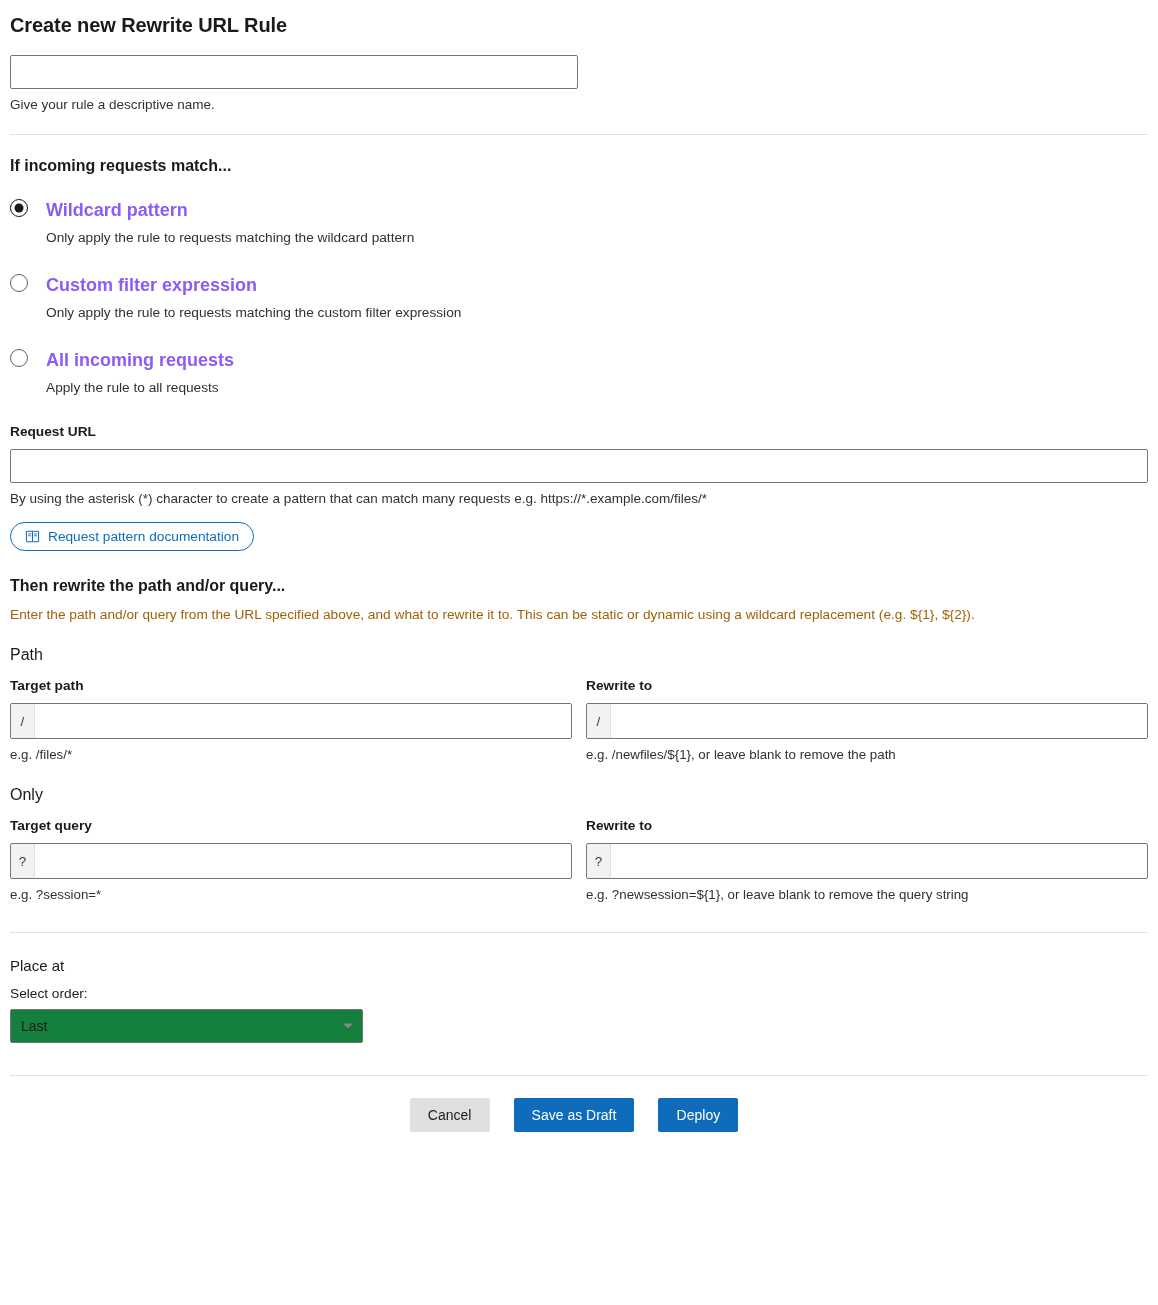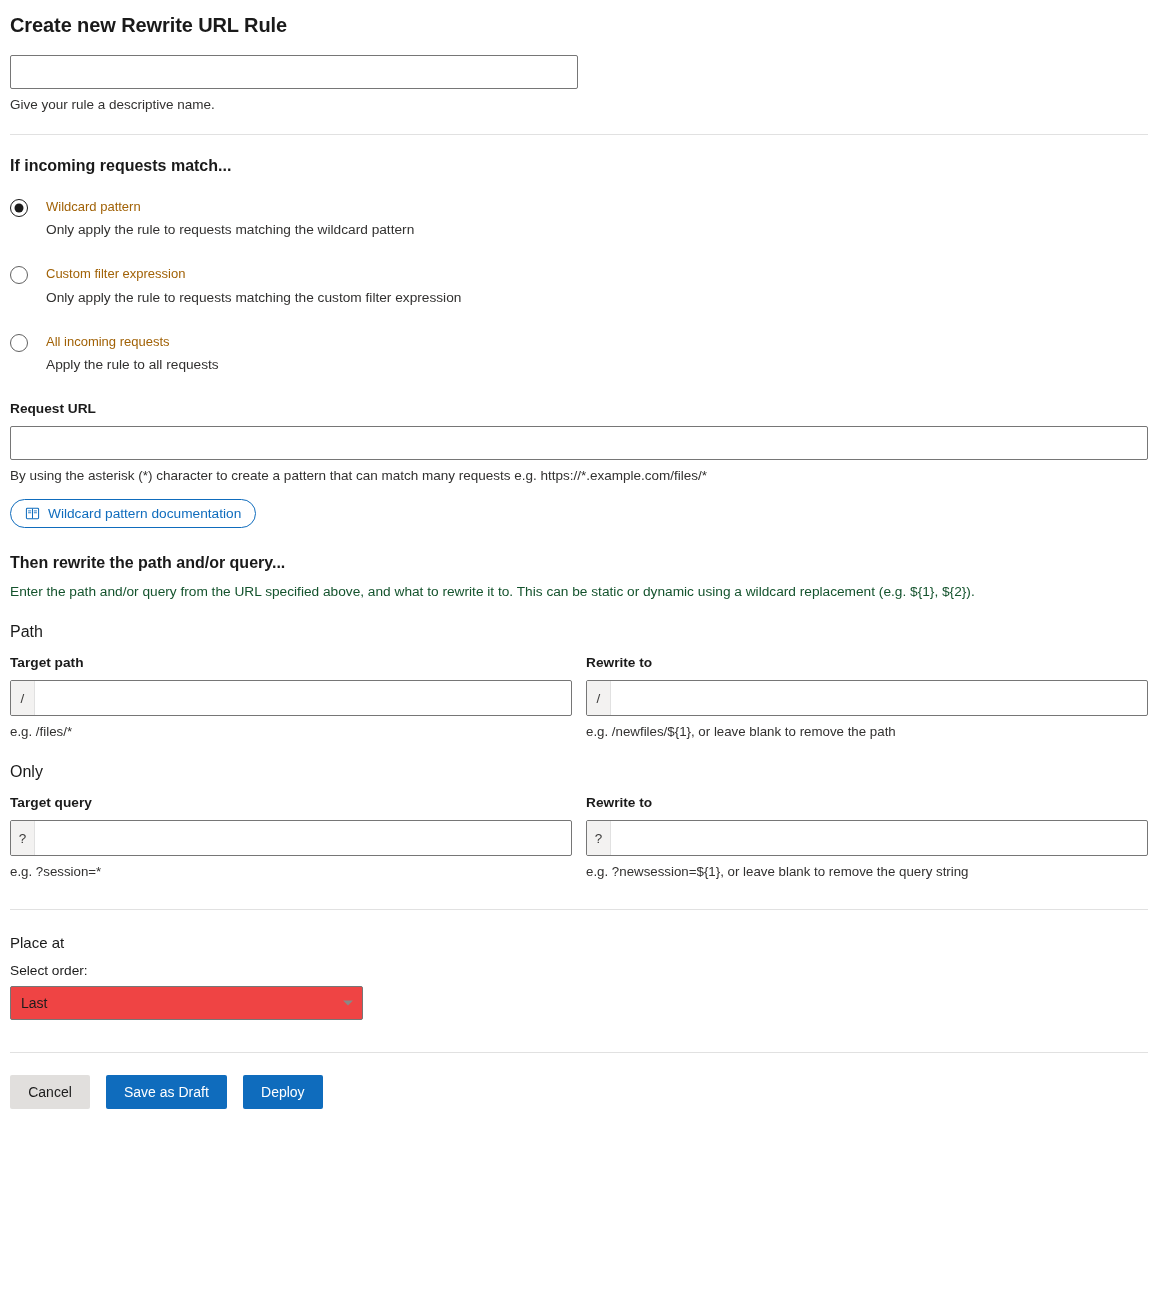--- a/index.html
+++ b/index.html
@@ -89,23 +89,23 @@
     left: 50%;
     top: 50%;
     transform: translate(-50%, -50%);
     width: 9px;
     height: 9px;
     border-radius: 50%;
     background: #1a1a1a;
   }
   .radio-texts { line-height: 1.55; }
   .radio-title {
-    font-size: 13px;
-    font-weight: normal;
-    color: #a16207;
+    font-size: 18px;
+    font-weight: bold;
+    color: #8b5cf6;
     display: block;
   }
   .radio-desc {
     font-size: 13.7px;
     color: #323130;
     display: block;
     margin-top: 2px;
   }
   .bold-label {
     font-size: 13.7px;
@@ -131,21 +131,21 @@
   }
   .book-icon { display: inline-block; width: 15px; height: 15px; }
   .subsection-title {
     font-size: 16px;
     font-weight: bold;
     color: #1a1a1a;
     margin: 26px 0 12px 0;
   }
   .intro-text {
     font-size: 13.7px;
-    color: #14532d;
+    color: #a16207;
     margin: 0 0 24px 0;
   }
   .group-title {
     font-size: 16px;
     color: #1a1a1a;
     margin: 0 0 14px 0;
     font-weight: normal;
   }
   .two-col {
     display: flex;
@@ -202,21 +202,21 @@
   .select-wrap {
     position: relative;
     width: 353px;
     height: 34px;
   }
   .select-box {
     width: 100%;
     height: 34px;
     border: 1px solid #767676;
     border-radius: 2px;
-    background: #ef4444;
+    background: #15803d;
     display: flex;
     align-items: center;
     padding: 0 10px;
     font-size: 14px;
     color: #1c1c1c;
     cursor: pointer;
   }
   .caret {
     position: absolute;
     right: 10px;
@@ -228,23 +228,23 @@
     border-top: 5px solid #8a8886;
     pointer-events: none;
   }
   .footer-divider {
     border: none;
     border-top: 1px solid #e1e1e1;
     margin: 28px 0 0 0;
   }
   .footer {
     display: flex;
-    justify-content: flex-start;
+    justify-content: center;
     align-items: center;
-    gap: 16px;
+    gap: 24px;
     padding: 22px 10px 18px 0;
   }
   .btn {
     height: 34px;
     min-width: 80px;
     border-radius: 2px;
     border: none;
     font-family: "Liberation Sans", sans-serif;
     font-size: 14px;
     cursor: pointer;
@@ -304,21 +304,21 @@
       <span class="book-icon">
         <svg width="15" height="15" viewBox="0 0 16 16" fill="none" xmlns="http://www.w3.org/2000/svg">
           <rect x="1.5" y="2.5" width="13" height="11" rx="1" stroke="#0f6cbd" stroke-width="1.1"></rect>
           <line x1="8" y1="2.8" x2="8" y2="13.2" stroke="#0f6cbd" stroke-width="1.1"></line>
           <line x1="3.3" y1="5.2" x2="6.6" y2="5.2" stroke="#0f6cbd" stroke-width="0.9"></line>
           <line x1="3.3" y1="7.2" x2="6.6" y2="7.2" stroke="#0f6cbd" stroke-width="0.9"></line>
           <line x1="9.4" y1="5.2" x2="12.7" y2="5.2" stroke="#0f6cbd" stroke-width="0.9"></line>
           <line x1="9.4" y1="7.2" x2="12.7" y2="7.2" stroke="#0f6cbd" stroke-width="0.9"></line>
         </svg>
       </span>
-      <span>Wildcard pattern documentation</span>
+      <span>Request pattern documentation</span>
     </button>
   </div>
 
   <h2 class="subsection-title">Then rewrite the path and/or query...</h2>
   <p class="intro-text">Enter the path and/or query from the URL specified above, and what to rewrite it to. This can be static or dynamic using a wildcard replacement (e.g. ${1}, ${2}).</p>
 
   <h3 class="group-title">Path</h3>
   <div class="two-col">
     <div class="col">
       <label class="bold-label">Target path</label>

